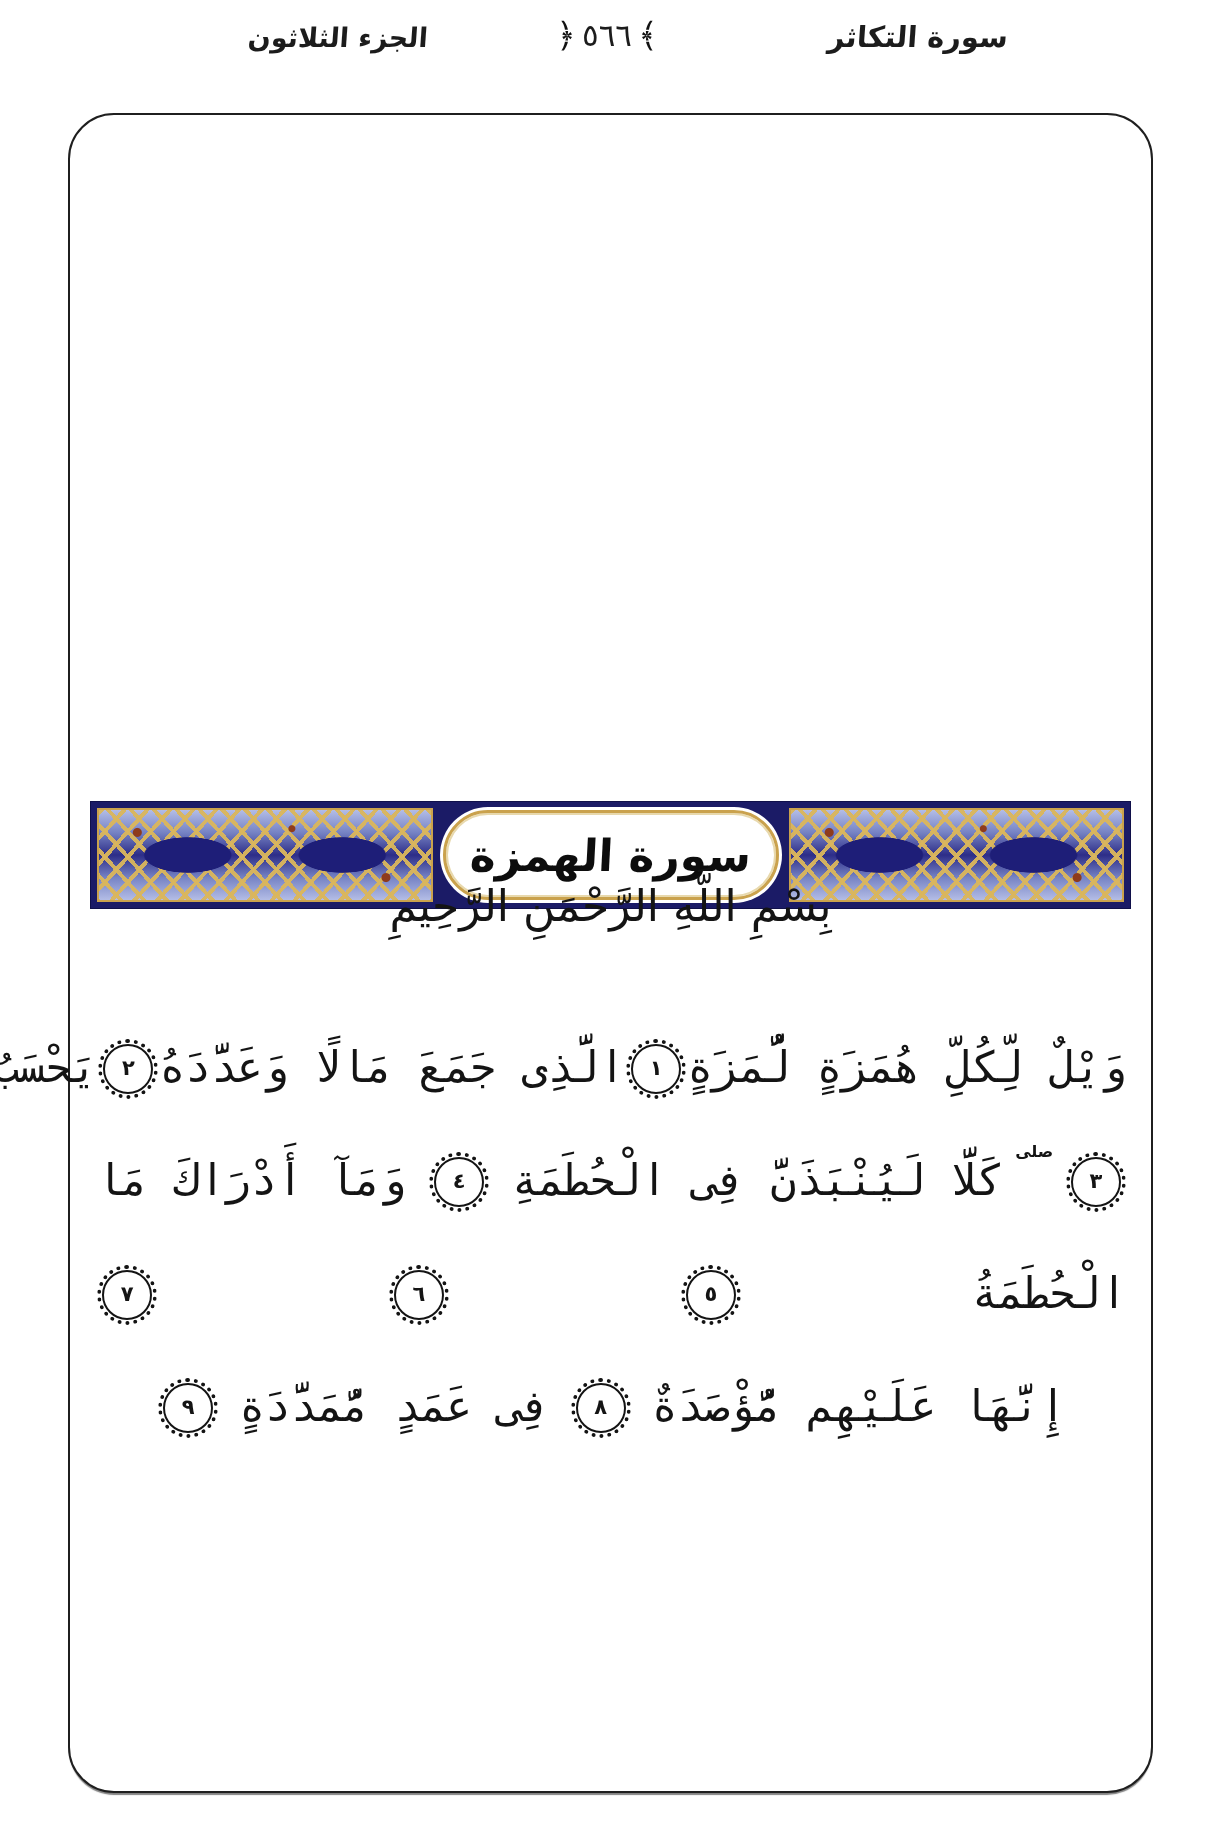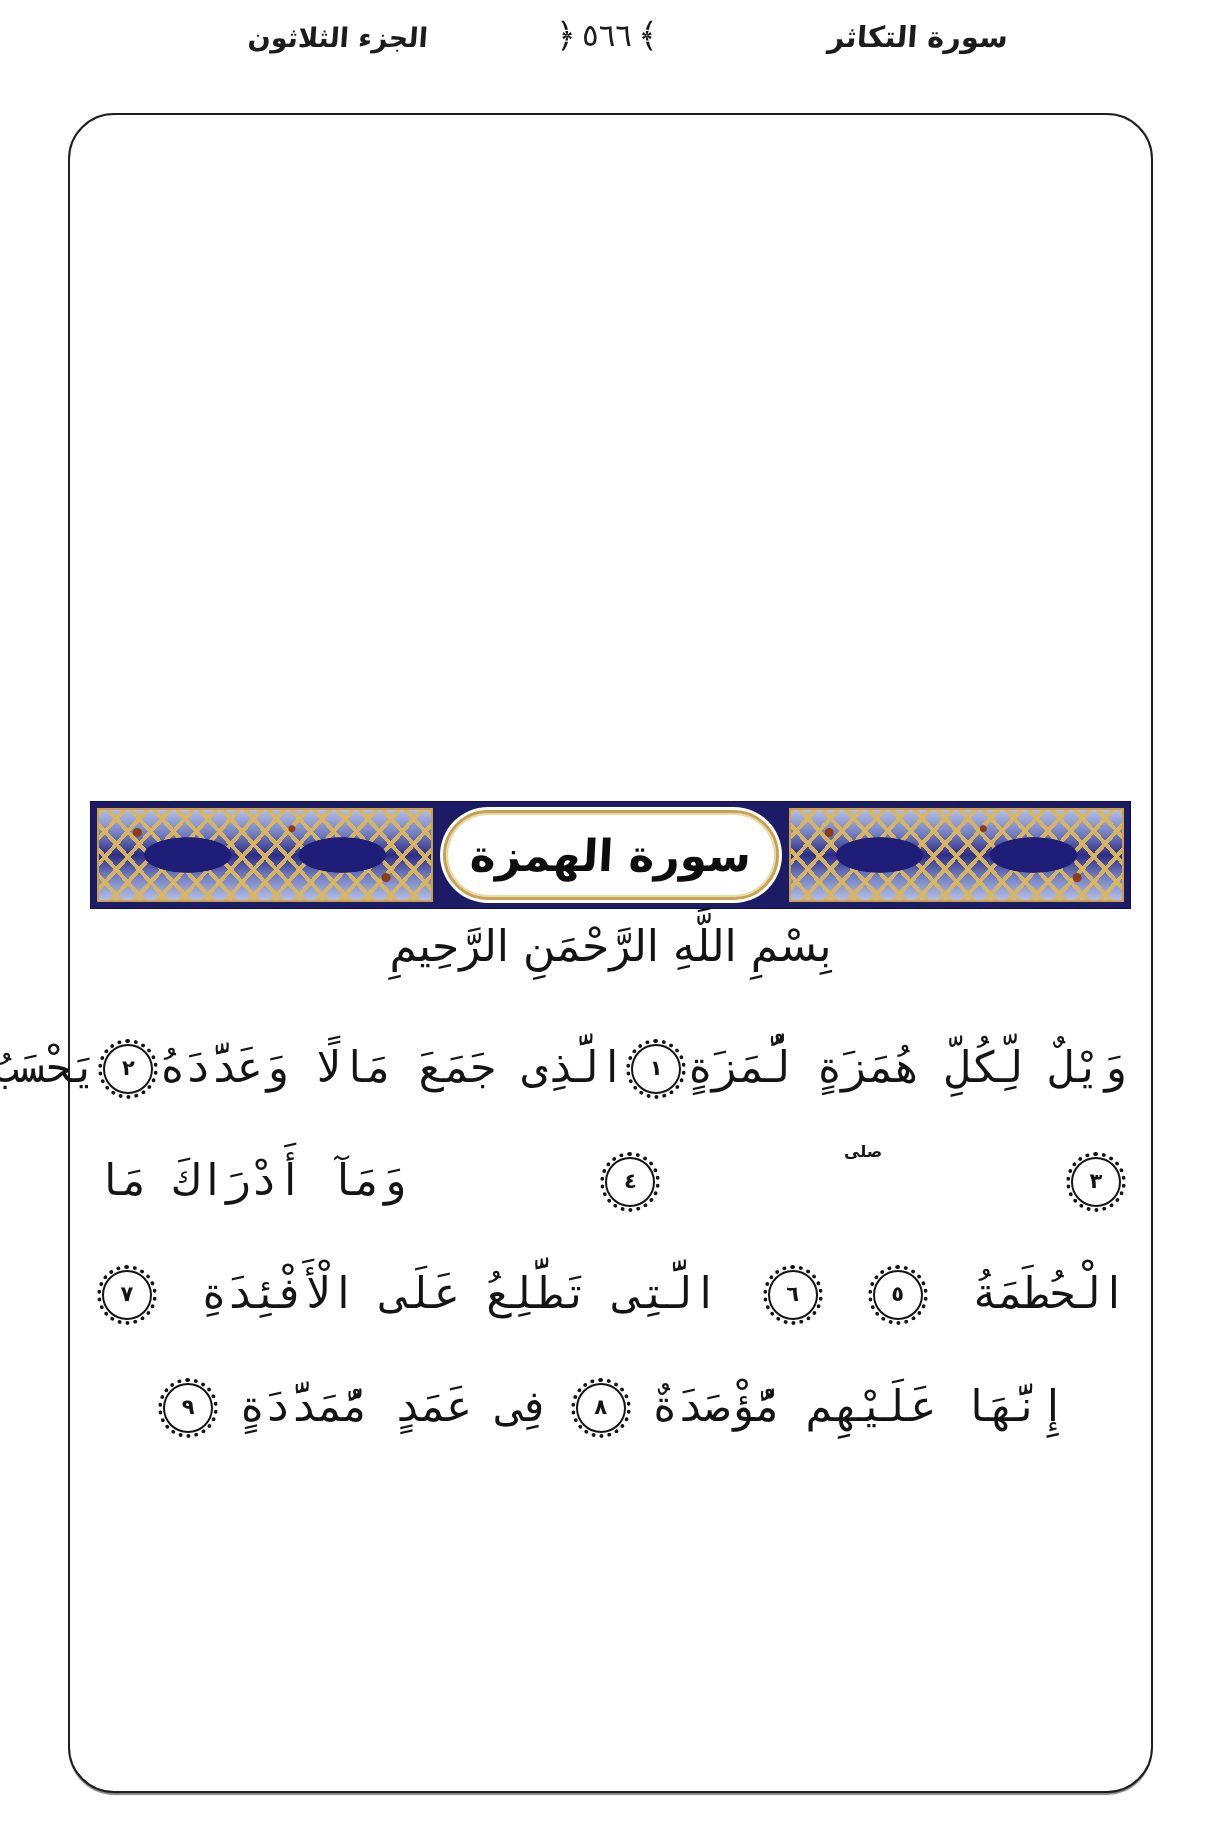--- a/index.html
+++ b/index.html
@@ -46,21 +46,21 @@
   }
   .cartouche{
     width:330px;margin:2px 10px;background:#ffffff;border-radius:48px;
     border:3px solid #caa24d;box-shadow:0 0 0 3px #fff, inset 0 0 0 2px #e8d9ad;
     display:flex;align-items:center;justify-content:center;
   }
   .surah-title{font-size:44px;font-weight:700;color:#0d0d0d;transform:skewX(-3deg);white-space:nowrap;}
 
   
   .bismillah{
-    position:absolute;top:805px;left:0;width:100%;text-align:center;
+    position:absolute;top:765px;left:0;width:100%;text-align:center;
     font-size:44px;font-weight:500;color:#141414;
   }
 
   
   .verses{position:absolute;top:897px;left:26px;right:24px;}
   .verse-line{display:flex;align-items:center;height:113px;direction:rtl;font-size:43px;color:#141414;}
   .verse-line.justified{justify-content:space-between;}
   .verse-line.centered{justify-content:center;gap:20px;}
   .vtext{white-space:nowrap;font-weight:500;font-family:Liberation Mono, monospace;}
   .vnum{
@@ -111,34 +111,34 @@
         <span class="vnum">
           <span>٢</span>
         </span>
         <span class="vtext">يَحْسَبُ</span>
       </div>
       <div class="verse-line justified">
         <span class="vnum">
           <span>٣</span>
         </span>
         <span class="waqf">صلى</span>
+        <span class="vtext">كَلَّا لَيُنْبَذَنَّ فِى الْحُطَمَةِ</span>
         <span class="vnum">
           <span>٤</span>
         </span>
         <span class="vtext">وَمَآ أَدْرَاكَ مَا</span>
       </div>
       <div class="verse-line justified">
         <span class="vtext">الْحُطَمَةُ</span>
         <span class="vnum">
           <span>٥</span>
         </span>
         <span class="vnum">
           <span>٦</span>
         </span>
-        <span class="vtext">الَّتِى تَطَّلِعُ عَلَى الْأَفْئِدَةِ</span>
         <span class="vnum">
           <span>٧</span>
         </span>
       </div>
       <div class="verse-line centered">
         <span class="vtext">إِنَّهَا عَلَيْهِم مُّؤْصَدَةٌ</span>
         <span class="vnum">
           <span>٨</span>
         </span>
         <span class="vtext">فِى عَمَدٍ مُّمَدَّدَةٍ</span>

